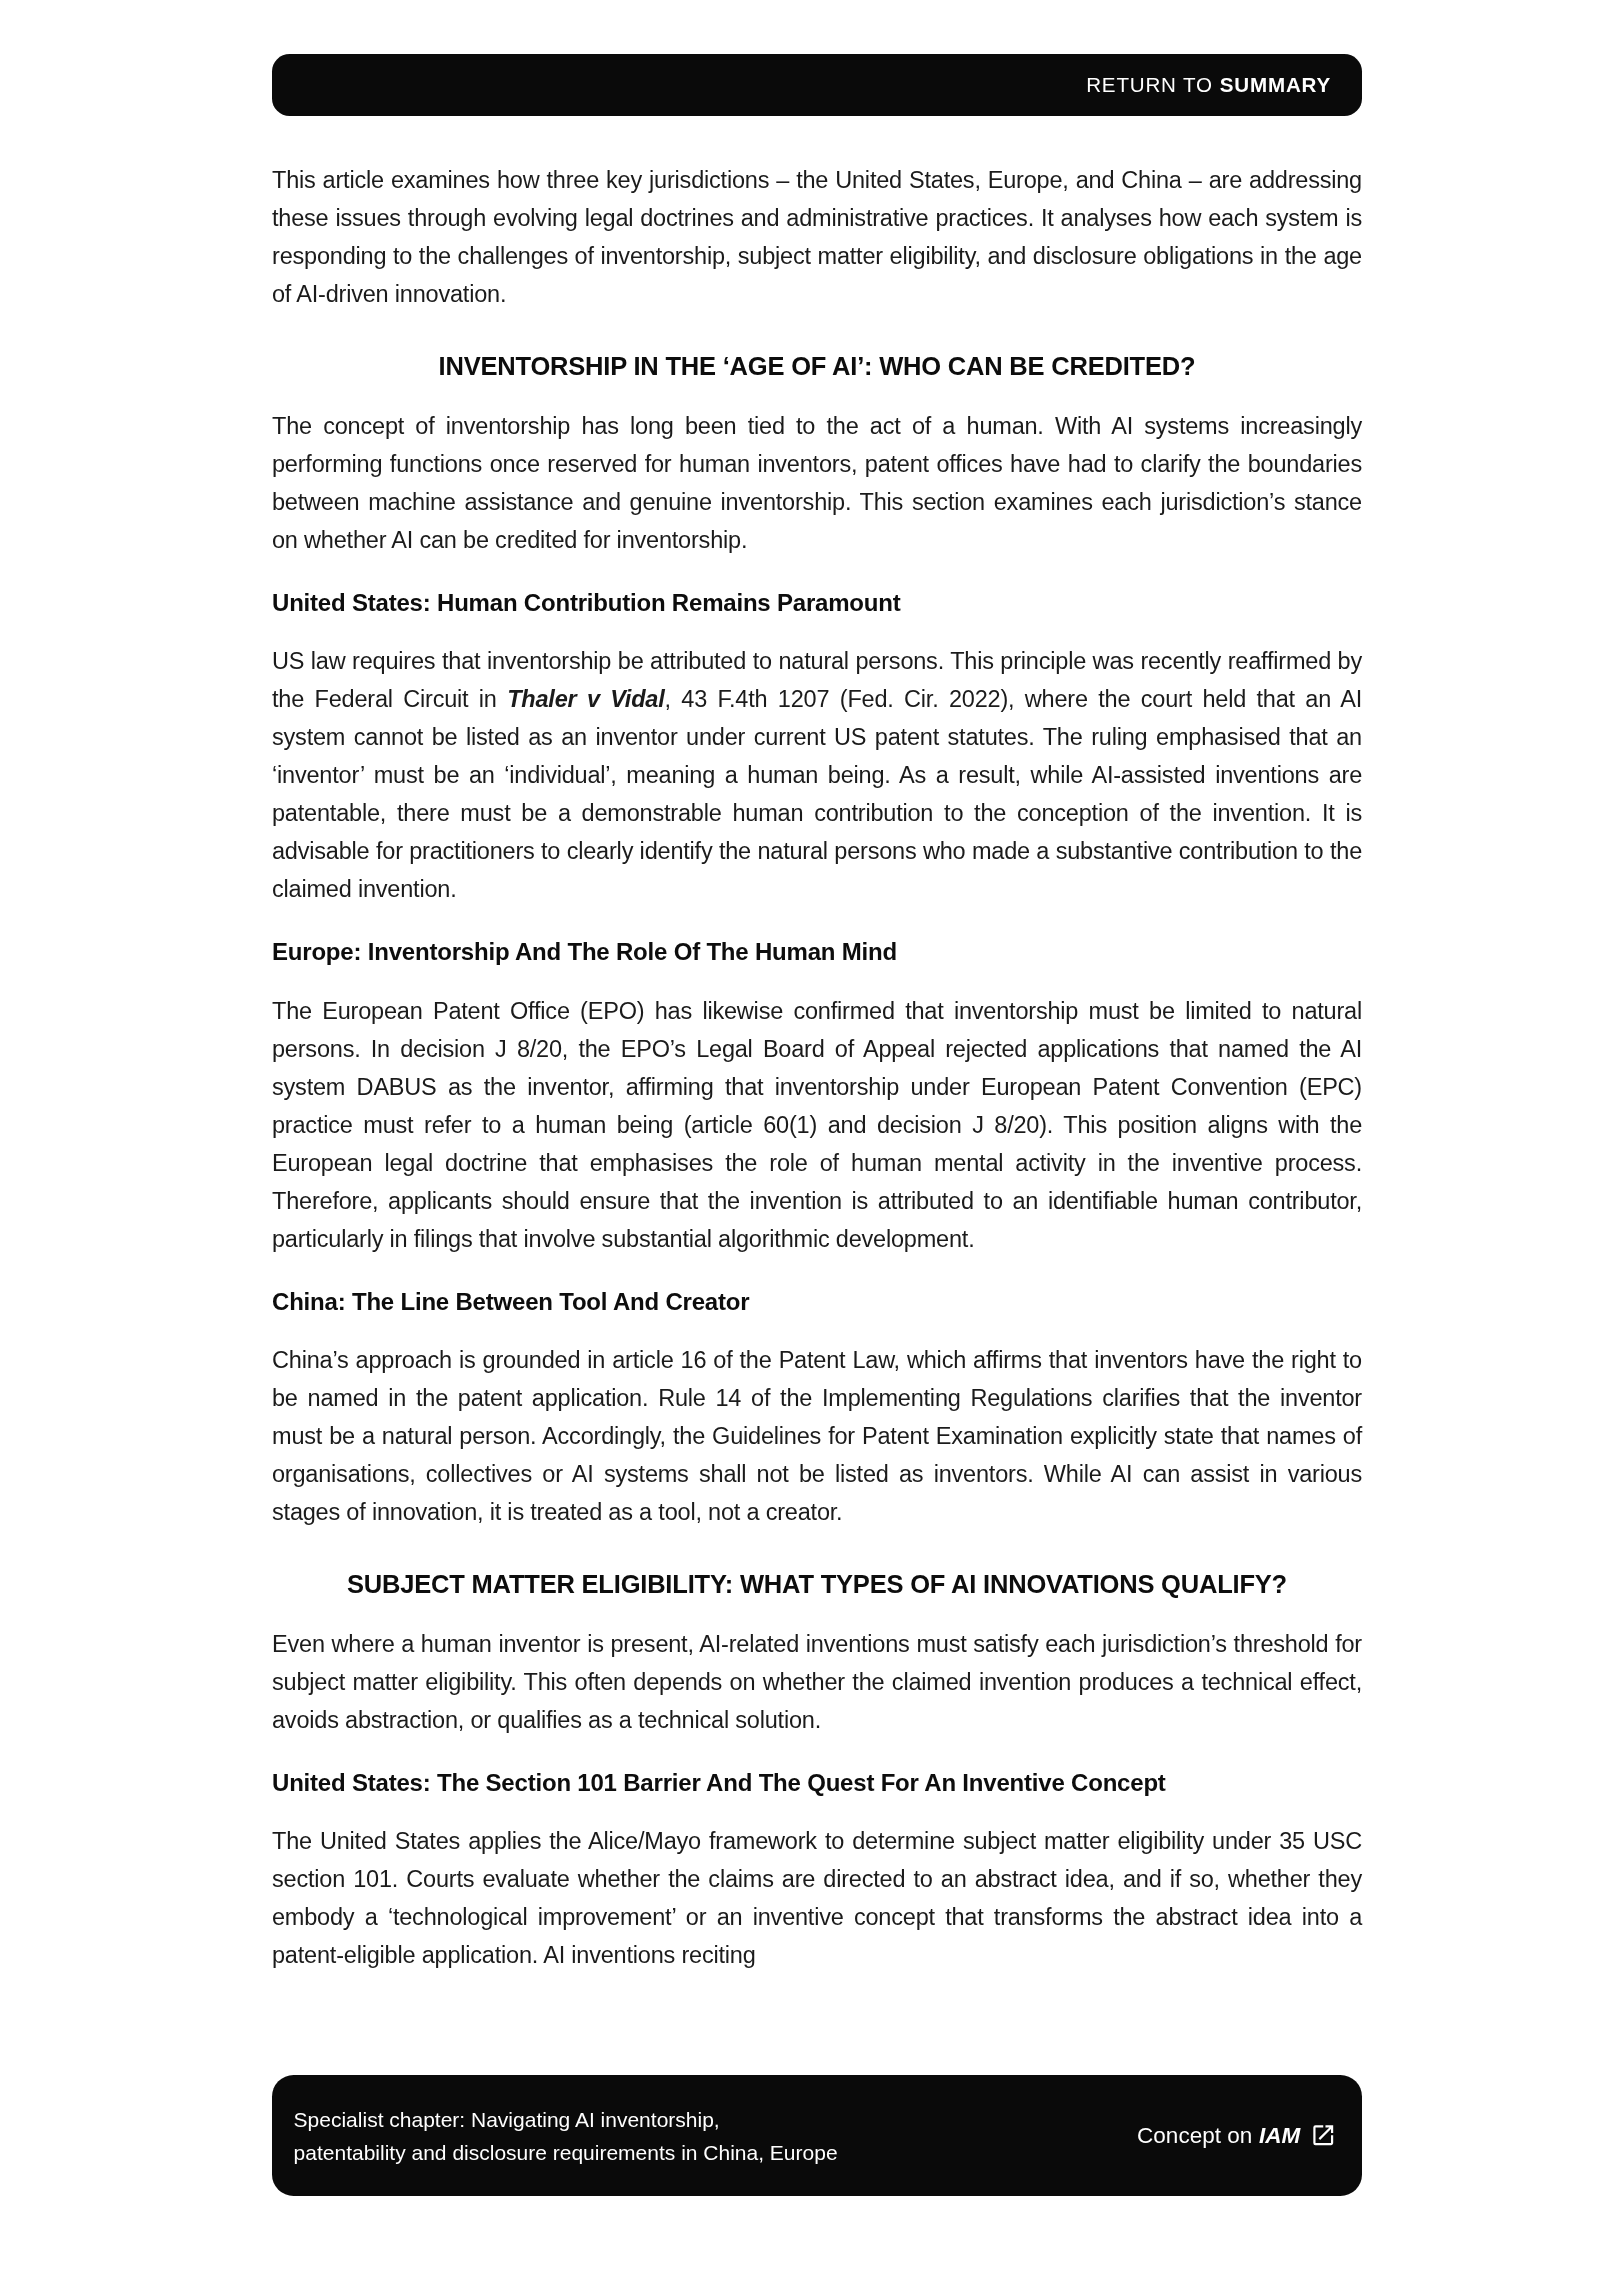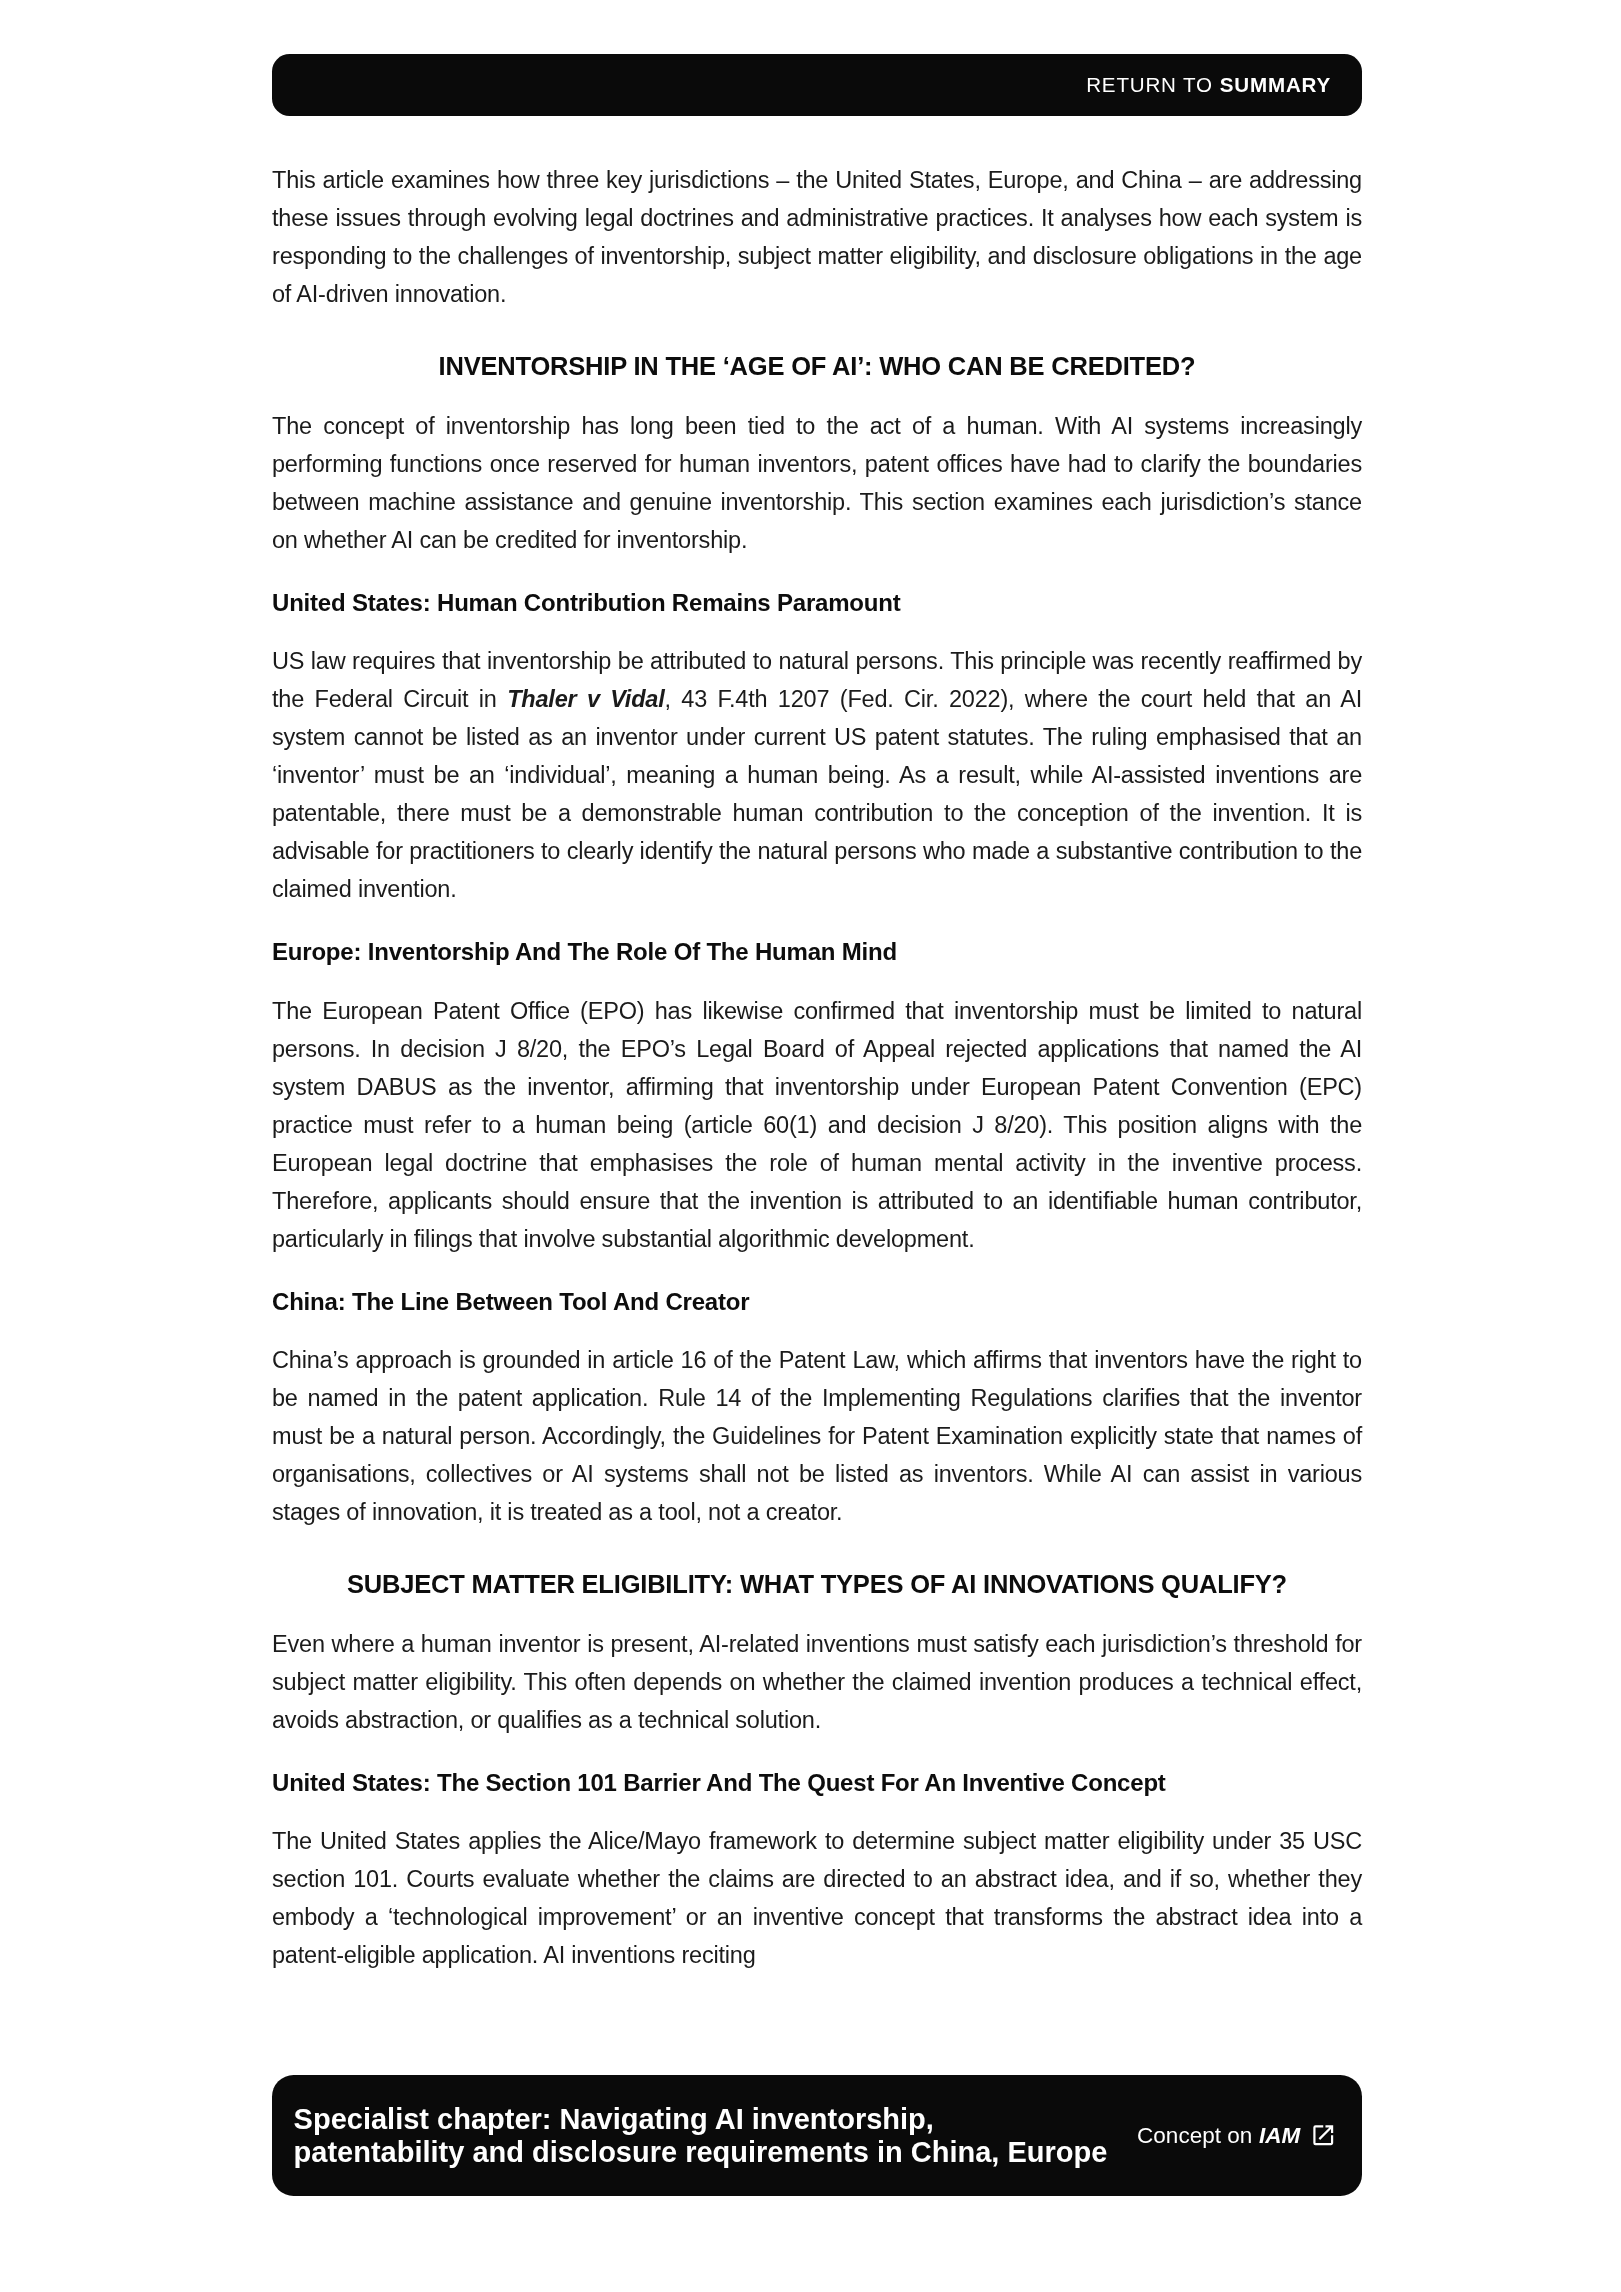--- a/index.html
+++ b/index.html
@@ -75,21 +75,21 @@
     border-radius: 21.6px;
     color: #ffffff;
     display: flex;
     align-items: center;
     justify-content: space-between;
     padding: 11.8px 25.5px 11.8px 21.6px;
     box-sizing: border-box;
     min-height: 121px;
     flex: 0 0 auto;
   }
-  .footer-title { font-size: 29px; line-height: 33px; font-weight: 700; }
+  .footer-title { font-size: 21px; line-height: 33px; font-weight: 400; }
   .footer-title span { display: block; }
   .explore {
     display: flex;
     align-items: center;
     font-size: 22.5px;
     white-space: nowrap;
     cursor: pointer;
   }
   .explore strong { margin-left: 0.3em; font-weight: 700; font-style: italic; }
   .explore svg { margin-left: 9.8px; display: block; }

